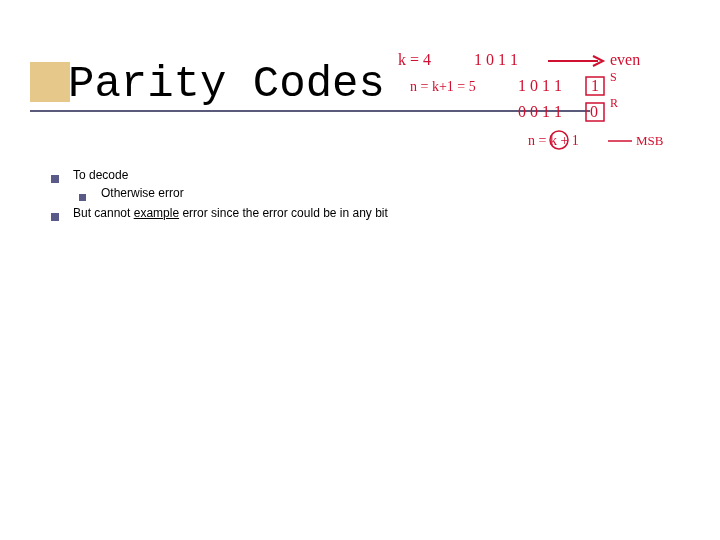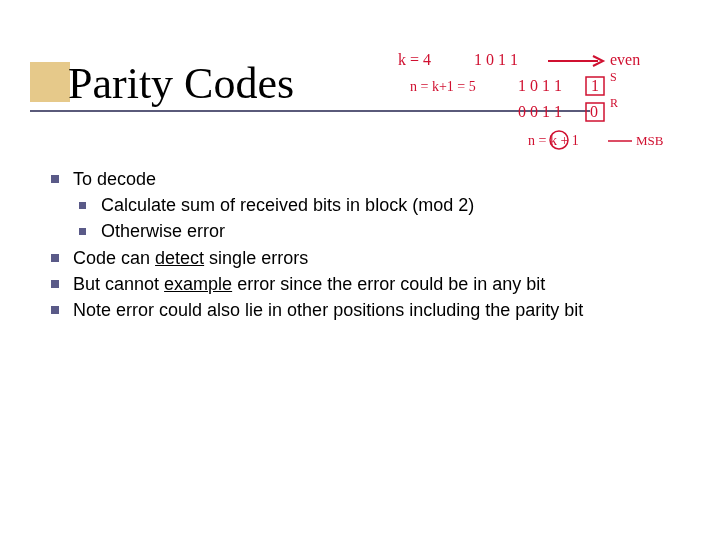--- a/index.html
+++ b/index.html
@@ -21,41 +21,41 @@
   .title-deco {
     position: absolute;
     top: 0;
     left: 0;
     width: 40px;
     height: 40px;
     background: #e6c98a;
   }
   .title-text {
     position: relative;
-    font-family: Liberation Serif, serif;
+    font-family: Liberation Mono, monospace;
     font-size: 44px;
     font-weight: normal;
     margin: 0;
     padding-left: 38px;
     line-height: 1;
   }
   .title-rule {
     position: relative;
     margin-top: 4px;
     margin-left: 0;
     width: 560px;
     height: 2px;
     background: #5a5a7a;
   }
   .content {
     position: absolute;
     top: 168px;
     left: 45px;
     width: 620px;
-    font-size: 18px;
+    font-size: 12px;
     line-height: 1.32;
   }
   ul.outer {
     list-style: none;
     margin: 0;
     padding: 0;
   }
   ul.outer > li {
     position: relative;
     padding-left: 28px;
@@ -103,26 +103,23 @@
 
 <div class="title-block">
   <div class="title-deco"></div>
   <h1 class="title-text">Parity Codes</h1>
   <div class="title-rule"></div>
 </div>
 
 <div class="content">
   <ul class="outer" id="outer-list">
       <li><span class="bullet"></span><span>To decode</span><ul class="inner">
-          <li><span class="bullet small"></span><span>Calculate sum of received bits in block (mod 2)</span></li>
           <li><span class="bullet small"></span><span>Otherwise error</span></li>
         </ul></li>
-      <li><span class="bullet"></span><span>Code can <span class="u">detect</span> single errors</span></li>
       <li><span class="bullet"></span><span>But cannot <span class="u">example</span> error since the error could be in any bit</span></li>
-      <li><span class="bullet"></span><span>Note error could also lie in other positions including the parity bit</span></li>
     </ul>
 </div>
 
 <svg class="annotations" viewBox="0 0 320 130">
   <g font-family="'Comic Sans MS','Segoe Script',cursive" font-size="16" fill="#d01030" stroke="none">
     <text x="0" y="20">k = 4</text>
     <text x="76" y="20">1 0 1 1</text>
     <path d="M150 16 L200 16" stroke="#d01030" stroke-width="2" fill="none"></path>
     <path d="M195 11 L205 16 L195 21" stroke="#d01030" stroke-width="2" fill="none"></path>
     <text x="212" y="20">even</text>

